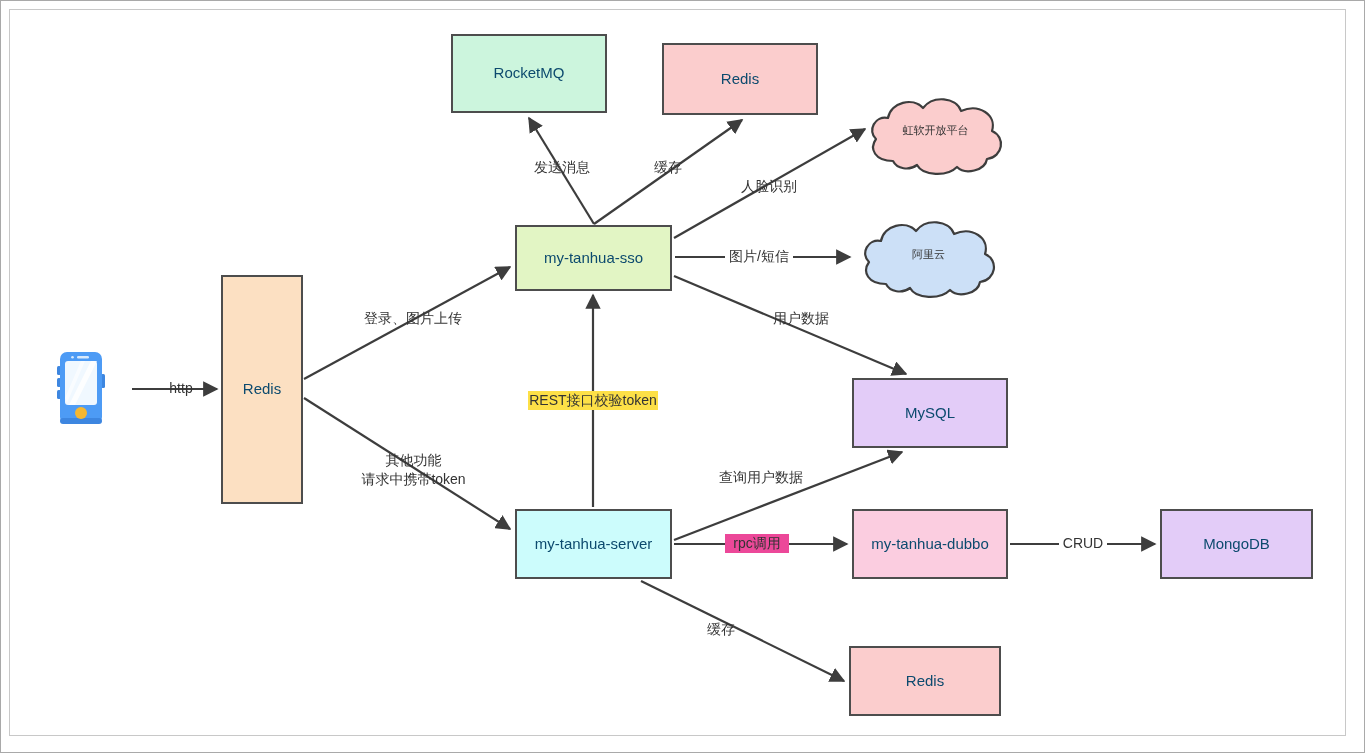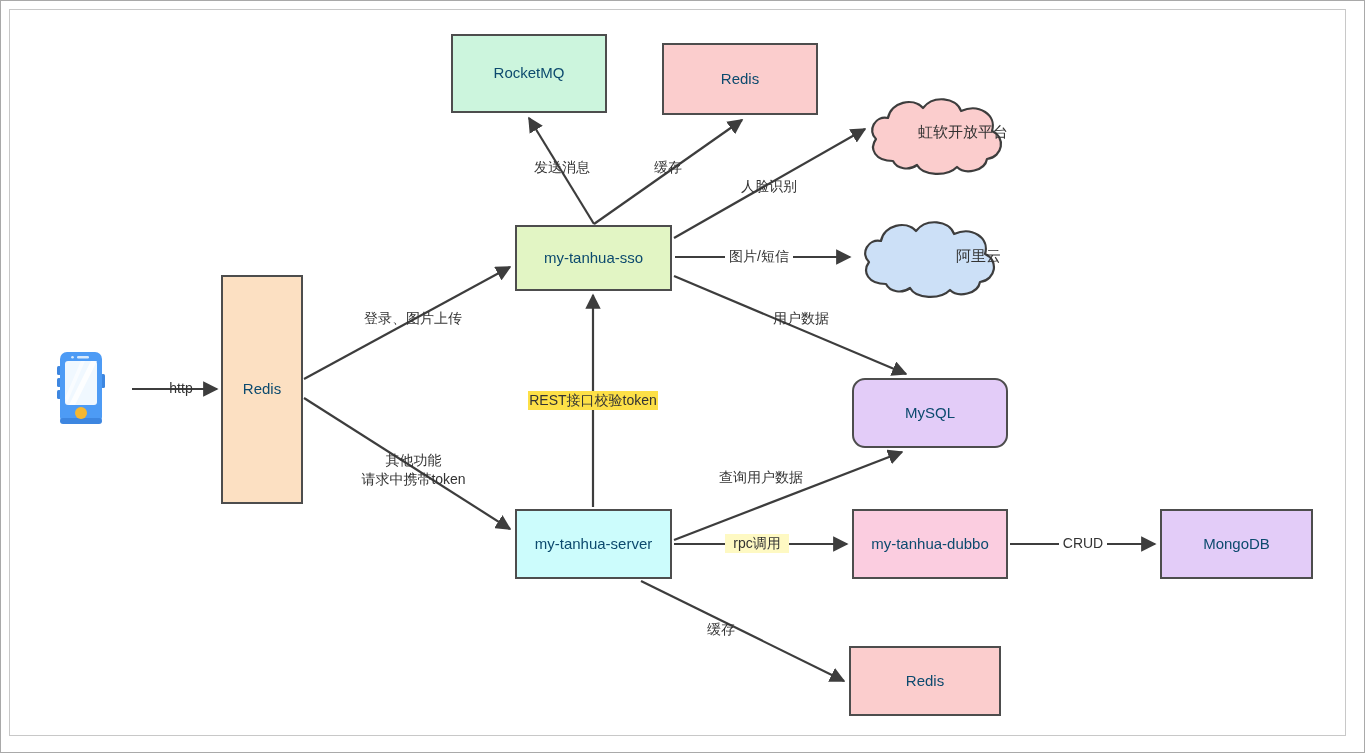--- a/index.html
+++ b/index.html
@@ -45,22 +45,22 @@
     font-size: 15px;
     font-family: "Liberation Sans", sans-serif;
     text-align: center;
     line-height: 1.25;
     z-index: 3;
   }
   .cloud-label {
     position: absolute;
     z-index: 4;
     color: #333333;
-    font-size: 15px;
-    text-align: right;
+    font-size: 11px;
+    text-align: center;
     font-family: Liberation Mono, monospace;
     pointer-events: none;
   }
   .edge-label {
     position: absolute;
     z-index: 5;
     color: #333333;
     font-size: 14px;
     font-family: "Liberation Sans", sans-serif;
     white-space: pre;
@@ -128,21 +128,21 @@
   </div>
 
   <div class="node" style="left:661px; top:42px; width:156px; height:72px; background:#fbcdcd;">
     <span>Redis</span>
   </div>
 
   <div class="node" style="left:514px; top:224px; width:157px; height:66px; background:#e2f5c4;">
     <span>my-tanhua-sso</span>
   </div>
 
-  <div class="node" style="left:851px; top:377px; width:156px; height:70px; background:#e3ccf8;border-radius:13px;">
+  <div class="node" style="left:851px; top:377px; width:156px; height:70px; background:#e3ccf8;">
     <span>MySQL</span>
   </div>
 
   <div class="node" style="left:514px; top:508px; width:157px; height:70px; background:#ccfcfc;">
     <span>my-tanhua-server</span>
   </div>
 
   <div class="node" style="left:851px; top:508px; width:156px; height:70px; background:#fbcde0;">
     <span>my-tanhua-dubbo</span>
   </div>
@@ -173,16 +173,16 @@
   <div class="edge-label" style="left:352px; top:309px; width:120px;font-family:Liberation Serif, serif;">登录、图片上传</div>
   <div class="edge-label" style="left:345px; top:450px; width:135px;">其他功能
 请求中携带token</div>
   <div class="edge-label" style="left:529px; top:157px; width:64px;">发送消息</div>
   <div class="edge-label" style="left:651px; top:157px; width:32px;">缓存</div>
   <div class="edge-label" style="left:736px; top:176px; width:64px;">人脸识别</div>
   <div class="edge-label" style="left:724px; top:246px; width:68px; background:#ffffff;">图片/短信</div>
   <div class="edge-label" style="left:768px; top:308px; width:64px;">用户数据</div>
   <div class="edge-label" style="left:527px; top:390px; width:130px; background:#fde047;">REST接口校验token</div>
   <div class="edge-label" style="left:712px; top:467px; width:96px;">查询用户数据</div>
-  <div class="edge-label" style="left:724px; top:533px; width:64px; background:#fef9c3;">rpc调用</div>
+  <div class="edge-label" style="left:724px; top:533px; width:64px; background:#ec4899;">rpc调用</div>
   <div class="edge-label" style="left:1058px; top:533px; width:48px; background:#ffffff;">CRUD</div>
   <div class="edge-label" style="left:704px; top:619px; width:32px;">缓存</div>
 </div>
 
 </body></html>

